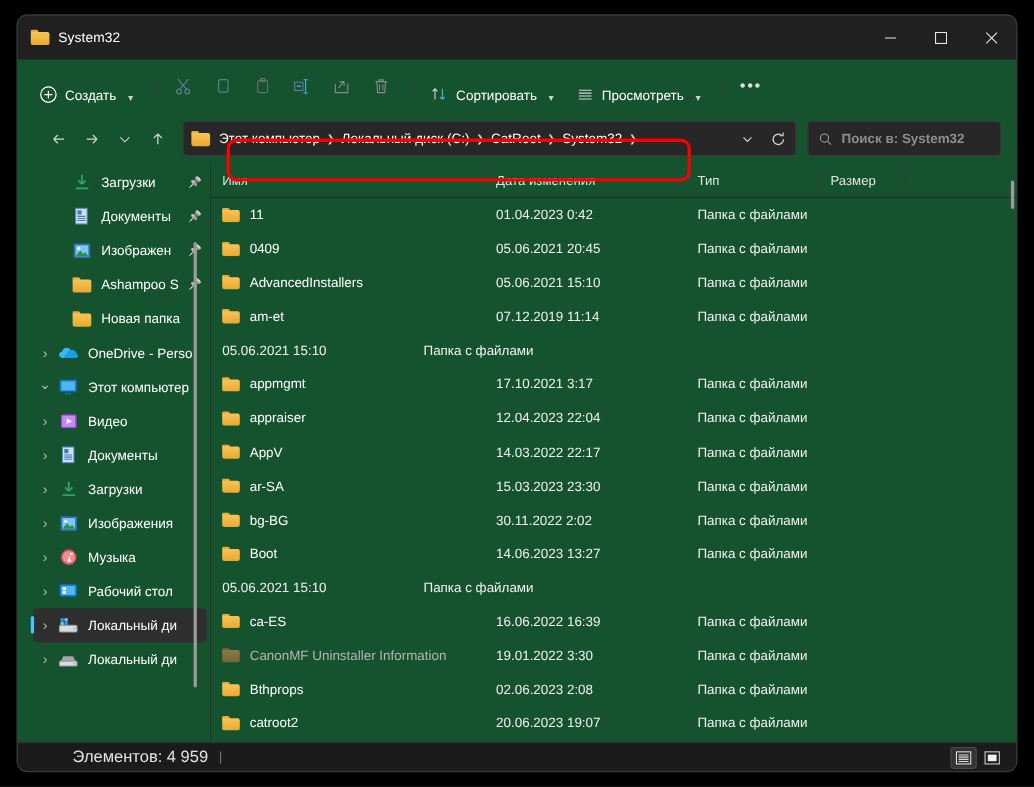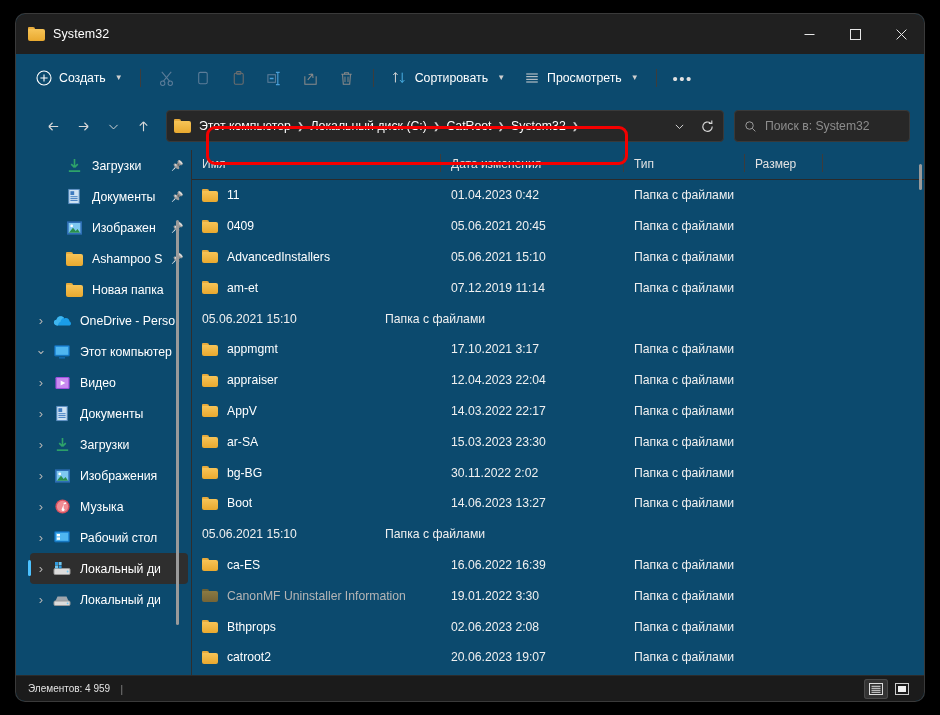--- a/index.html
+++ b/index.html
@@ -7,21 +7,21 @@
     width: 940px; height: 715px;
     background: #000000;
     font-family: "Liberation Sans", sans-serif;
     overflow: hidden;
   }
 
   #window {
     position: absolute;
     left: 16px; top: 14px;
     width: 908px; height: 687px;
-    background: #0c4a6e;
+    background: #14532d;
     border-radius: 9px;
     overflow: hidden;
     box-shadow: 0 0 0 1px #3a3a3a;
   }
 
   
   .titlebar {
     height: 40px;
     display: flex;
     align-items: center;
@@ -72,21 +72,21 @@
 
   
   .commandbar {
     height: 48px;
     display: flex; align-items: center;
     padding: 0 10px;
     gap: 0px;
   }
   .cmd-btn {
     height: 32px;
-    display: flex; align-items: center;
+    display: flex; align-items: flex-end;
     gap: 7px;
     padding: 0 9px;
     border-radius: 4px;
     color: #ffffff;
     font-size: 12.3px;
     white-space: nowrap;
   }
   .cmd-icon { display: flex; align-items: center; justify-content: center; width: 17px; height: 17px; }
   .chev { color: #cfcfcf; font-size: 8px; line-height: 1; margin-left: 2px; }
   .sep {
@@ -156,20 +156,21 @@
     border-radius: 4px;
     display: flex; align-items: center;
     padding: 0 9px;
     gap: 8px;
   }
   .searchbox input {
     background: transparent; border: none; outline: none;
     color: #d8d8d8; font-size: 12.2px;
     font-family: "Liberation Sans", sans-serif;
     width: 100%;
+    font-weight: bold;
   }
   .searchbox input::placeholder { color: #8d8d8d; }
 
   
   .annot {
     position: absolute;
     left: 190px; top: 112px;
     width: 422px; height: 39px;
     border: 3px solid #f40000;
     border-radius: 9px;
@@ -320,21 +321,21 @@
   
   .statusbar {
     position: absolute;
     left: 0; bottom: 0;
     width: 908px; height: 26px;
     background: #1b1b1b;
     border-top: 1px solid #2b2b2b;
     display: flex; align-items: center;
     padding: 0 6px 0 12px;
   }
-  .status-text { font-size: 10px; color: #e3e3e3; }
+  .status-text { font-size: 15px; color: #e3e3e3; margin-left: 38px; }
   .status-sep { color: #7a7a7a; font-size: 11.6px; margin: 0 10px; }
   .view-toggles { margin-left: auto; display: flex; gap: 2px; padding-right: 4px; }
   .vt {
     width: 24px; height: 20px;
     display: flex; align-items: center; justify-content: center;
     border-radius: 3px;
   }
   .vt.active { background: #333333; box-shadow: inset 0 0 0 1px #4a4a4a; }
 </style>
 </head>

